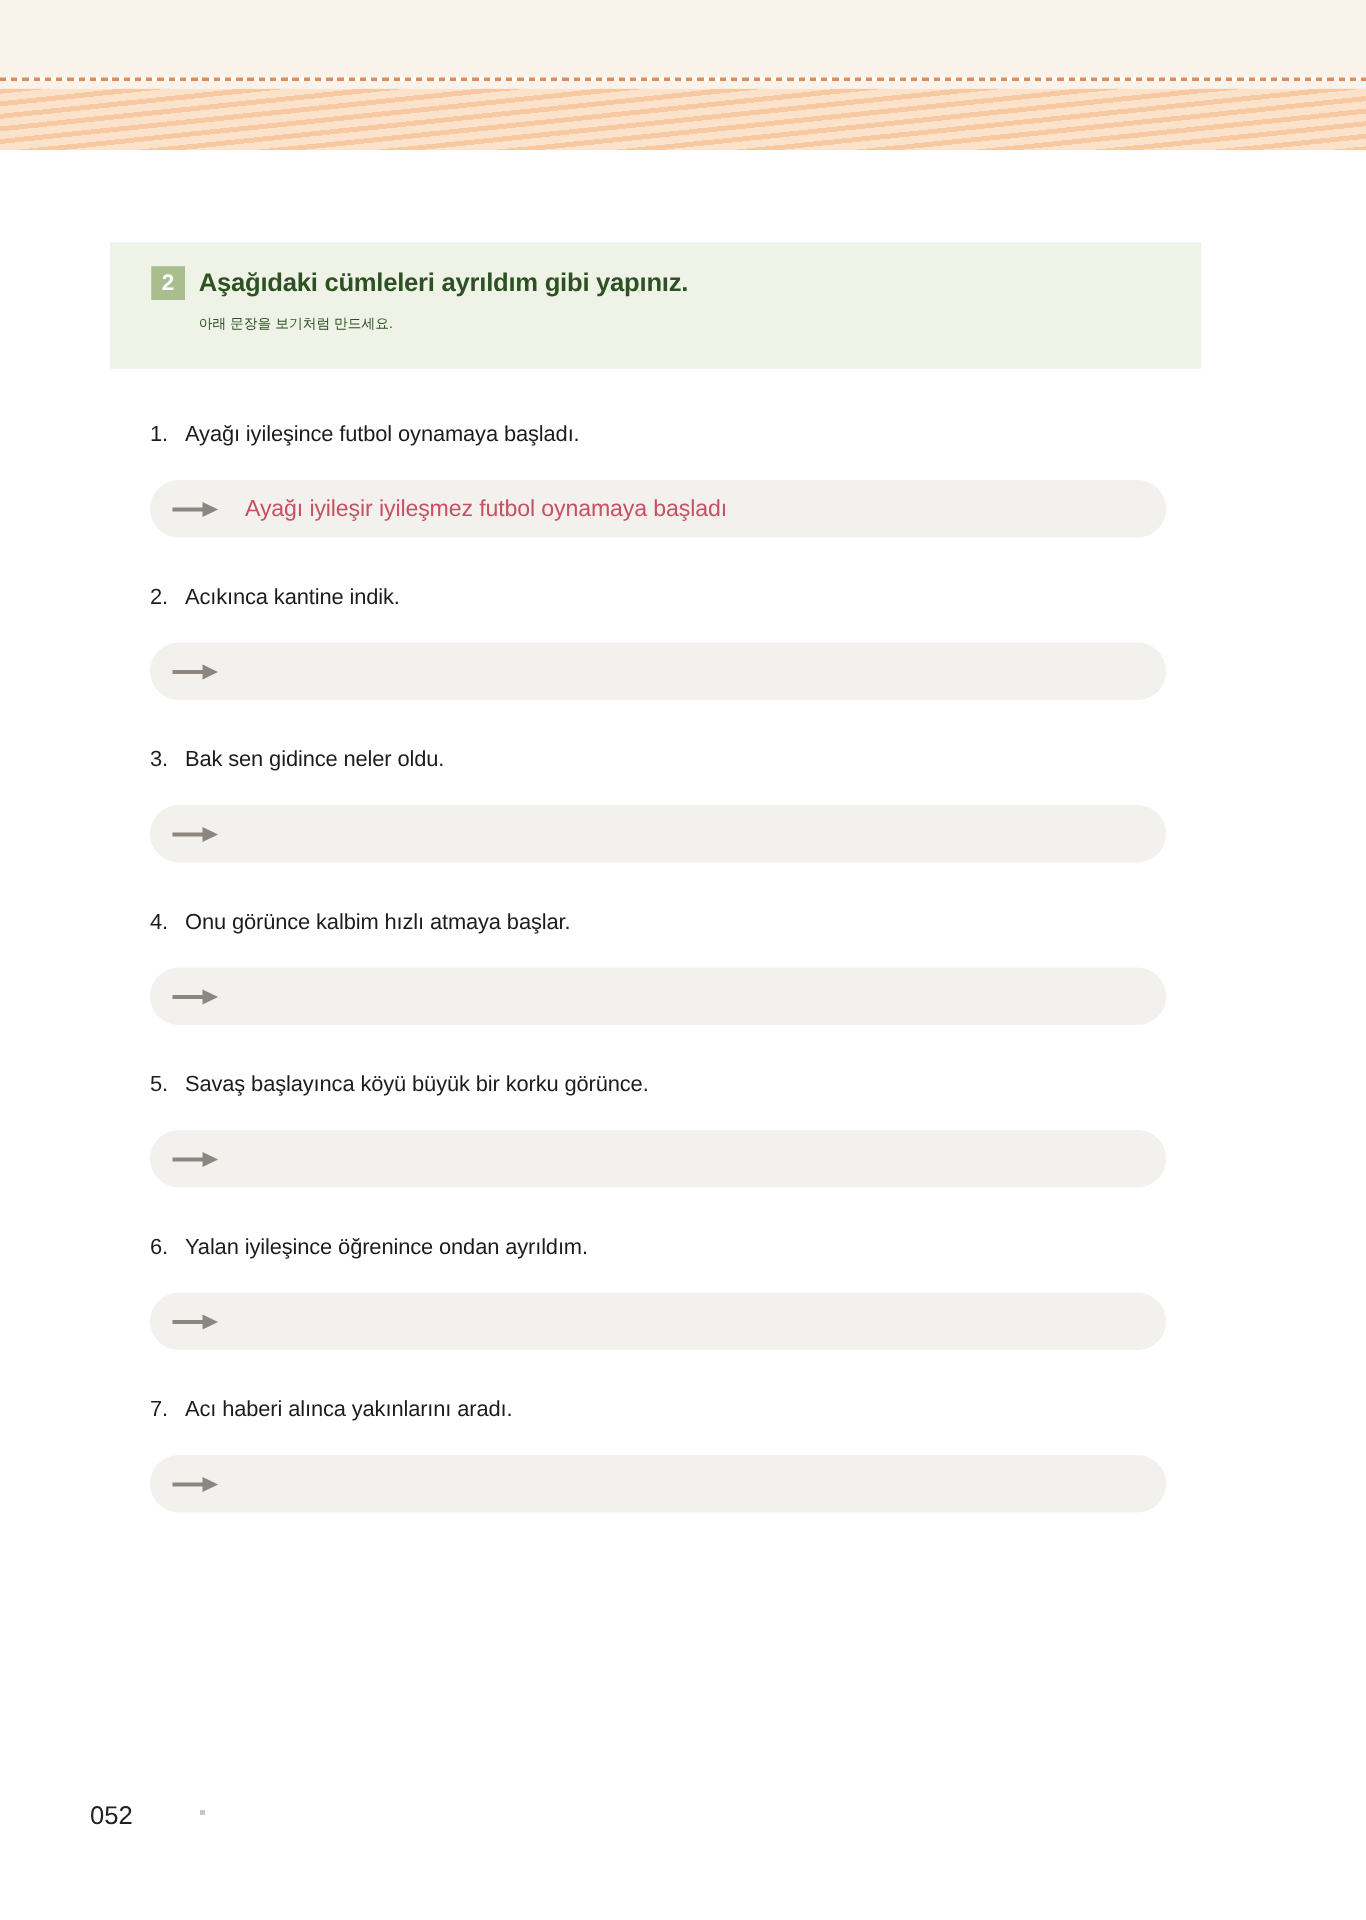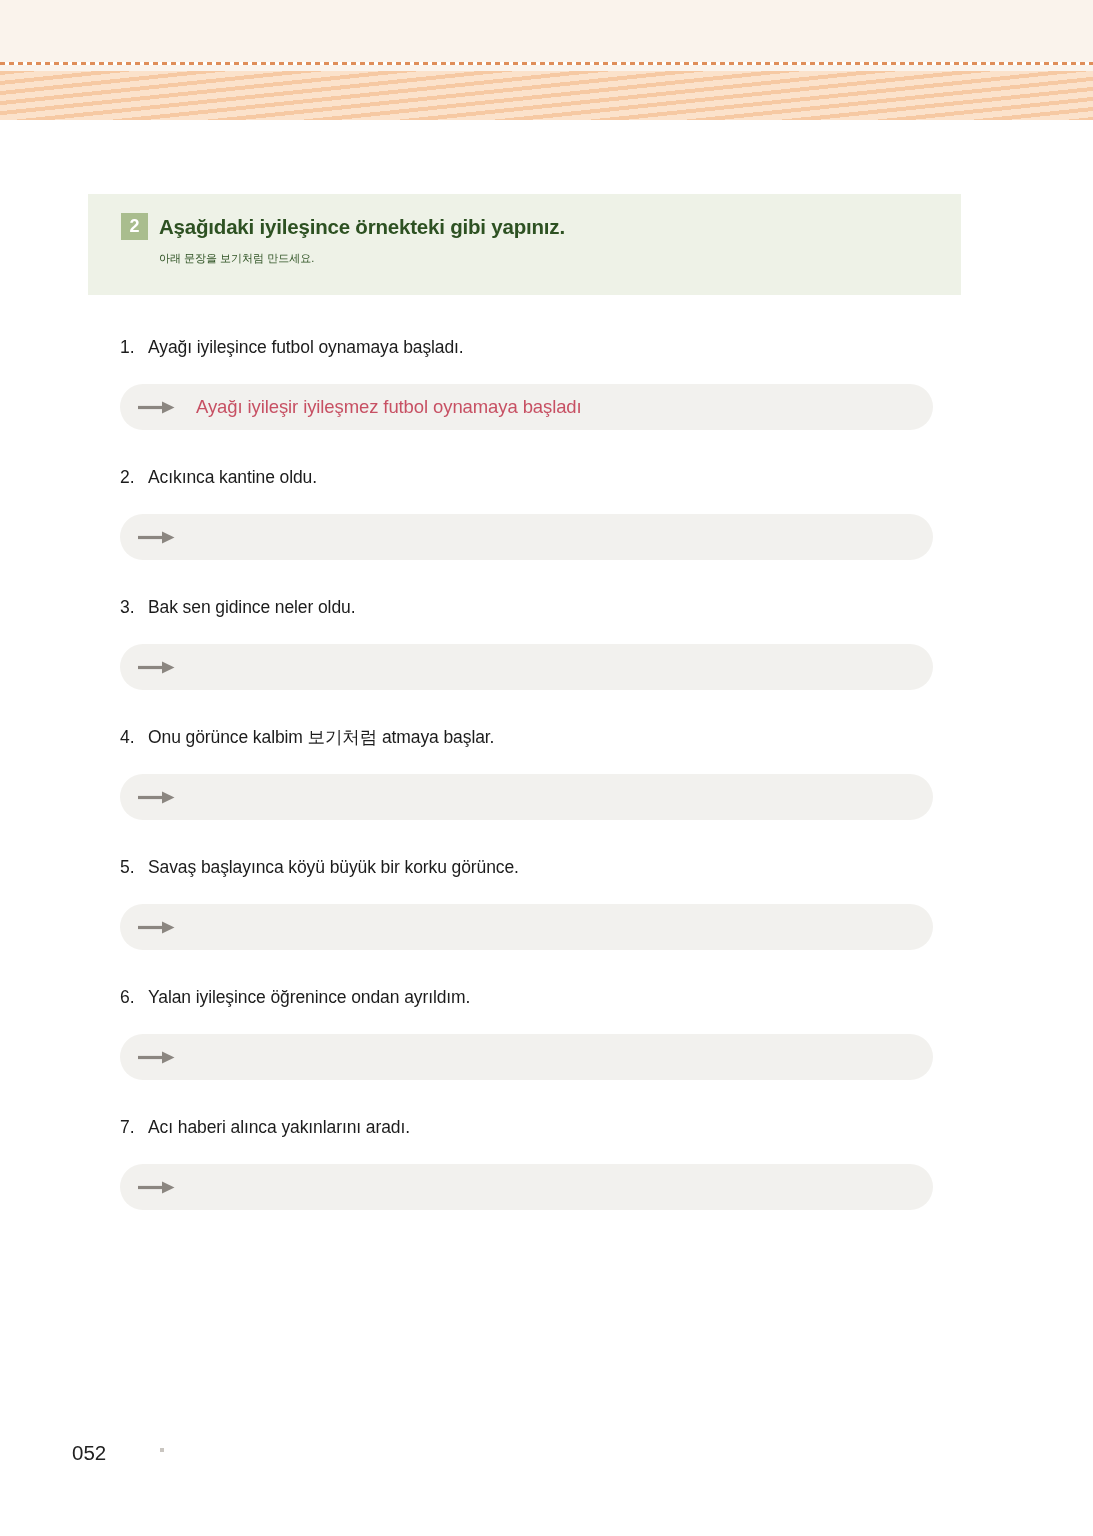--- a/index.html
+++ b/index.html
@@ -134,21 +134,21 @@
 <div class="page">
 
   <div class="top-band"></div>
   <div class="dotted-divider"></div>
   <div class="band-gap"></div>
   <div class="stripe-band"></div>
 
   <div class="instruction-box">
     <div class="instruction-title-row">
       <div class="badge">2</div>
-      <div class="instruction-title">Aşağıdaki iyileşince örnekteki gibi yapınız.</div>
+      <div class="instruction-title">Aşağıdaki cümleleri ayrıldım gibi yapınız.</div>
     </div>
     <div class="instruction-subtitle">아래 문장을 보기처럼 만드세요.</div>
   </div>
 
   <div class="items" id="items-container">
   <div class="item">
     <div class="prompt-line">
       <span class="item-number">1.</span>
       <span class="item-prompt">Ayağı iyileşince futbol oynamaya başladı.</span>
     </div>
@@ -157,21 +157,21 @@
         <line x1="1" y1="6.5" x2="27" y2="6.5" stroke="#8b8680" stroke-width="3.2"></line>
         <polygon points="25,0.5 37.5,6.5 25,12.5" fill="#8b8680"></polygon>
       </svg>
       <span class="answer-text">Ayağı iyileşir iyileşmez futbol oynamaya başladı</span>
     </div>
   </div>
 
   <div class="item">
     <div class="prompt-line">
       <span class="item-number">2.</span>
-      <span class="item-prompt">Acıkınca kantine oldu.</span>
+      <span class="item-prompt">Acıkınca kantine indik.</span>
     </div>
     <div class="answer-box">
       <svg class="arrow-icon" width="38" height="13" viewBox="0 0 38 13">
         <line x1="1" y1="6.5" x2="27" y2="6.5" stroke="#8b8680" stroke-width="3.2"></line>
         <polygon points="25,0.5 37.5,6.5 25,12.5" fill="#8b8680"></polygon>
       </svg>
       <span class="answer-text"></span>
     </div>
   </div>
 
@@ -185,21 +185,21 @@
         <line x1="1" y1="6.5" x2="27" y2="6.5" stroke="#8b8680" stroke-width="3.2"></line>
         <polygon points="25,0.5 37.5,6.5 25,12.5" fill="#8b8680"></polygon>
       </svg>
       <span class="answer-text"></span>
     </div>
   </div>
 
   <div class="item">
     <div class="prompt-line">
       <span class="item-number">4.</span>
-      <span class="item-prompt">Onu görünce kalbim 보기처럼 atmaya başlar.</span>
+      <span class="item-prompt">Onu görünce kalbim hızlı atmaya başlar.</span>
     </div>
     <div class="answer-box">
       <svg class="arrow-icon" width="38" height="13" viewBox="0 0 38 13">
         <line x1="1" y1="6.5" x2="27" y2="6.5" stroke="#8b8680" stroke-width="3.2"></line>
         <polygon points="25,0.5 37.5,6.5 25,12.5" fill="#8b8680"></polygon>
       </svg>
       <span class="answer-text"></span>
     </div>
   </div>
 

